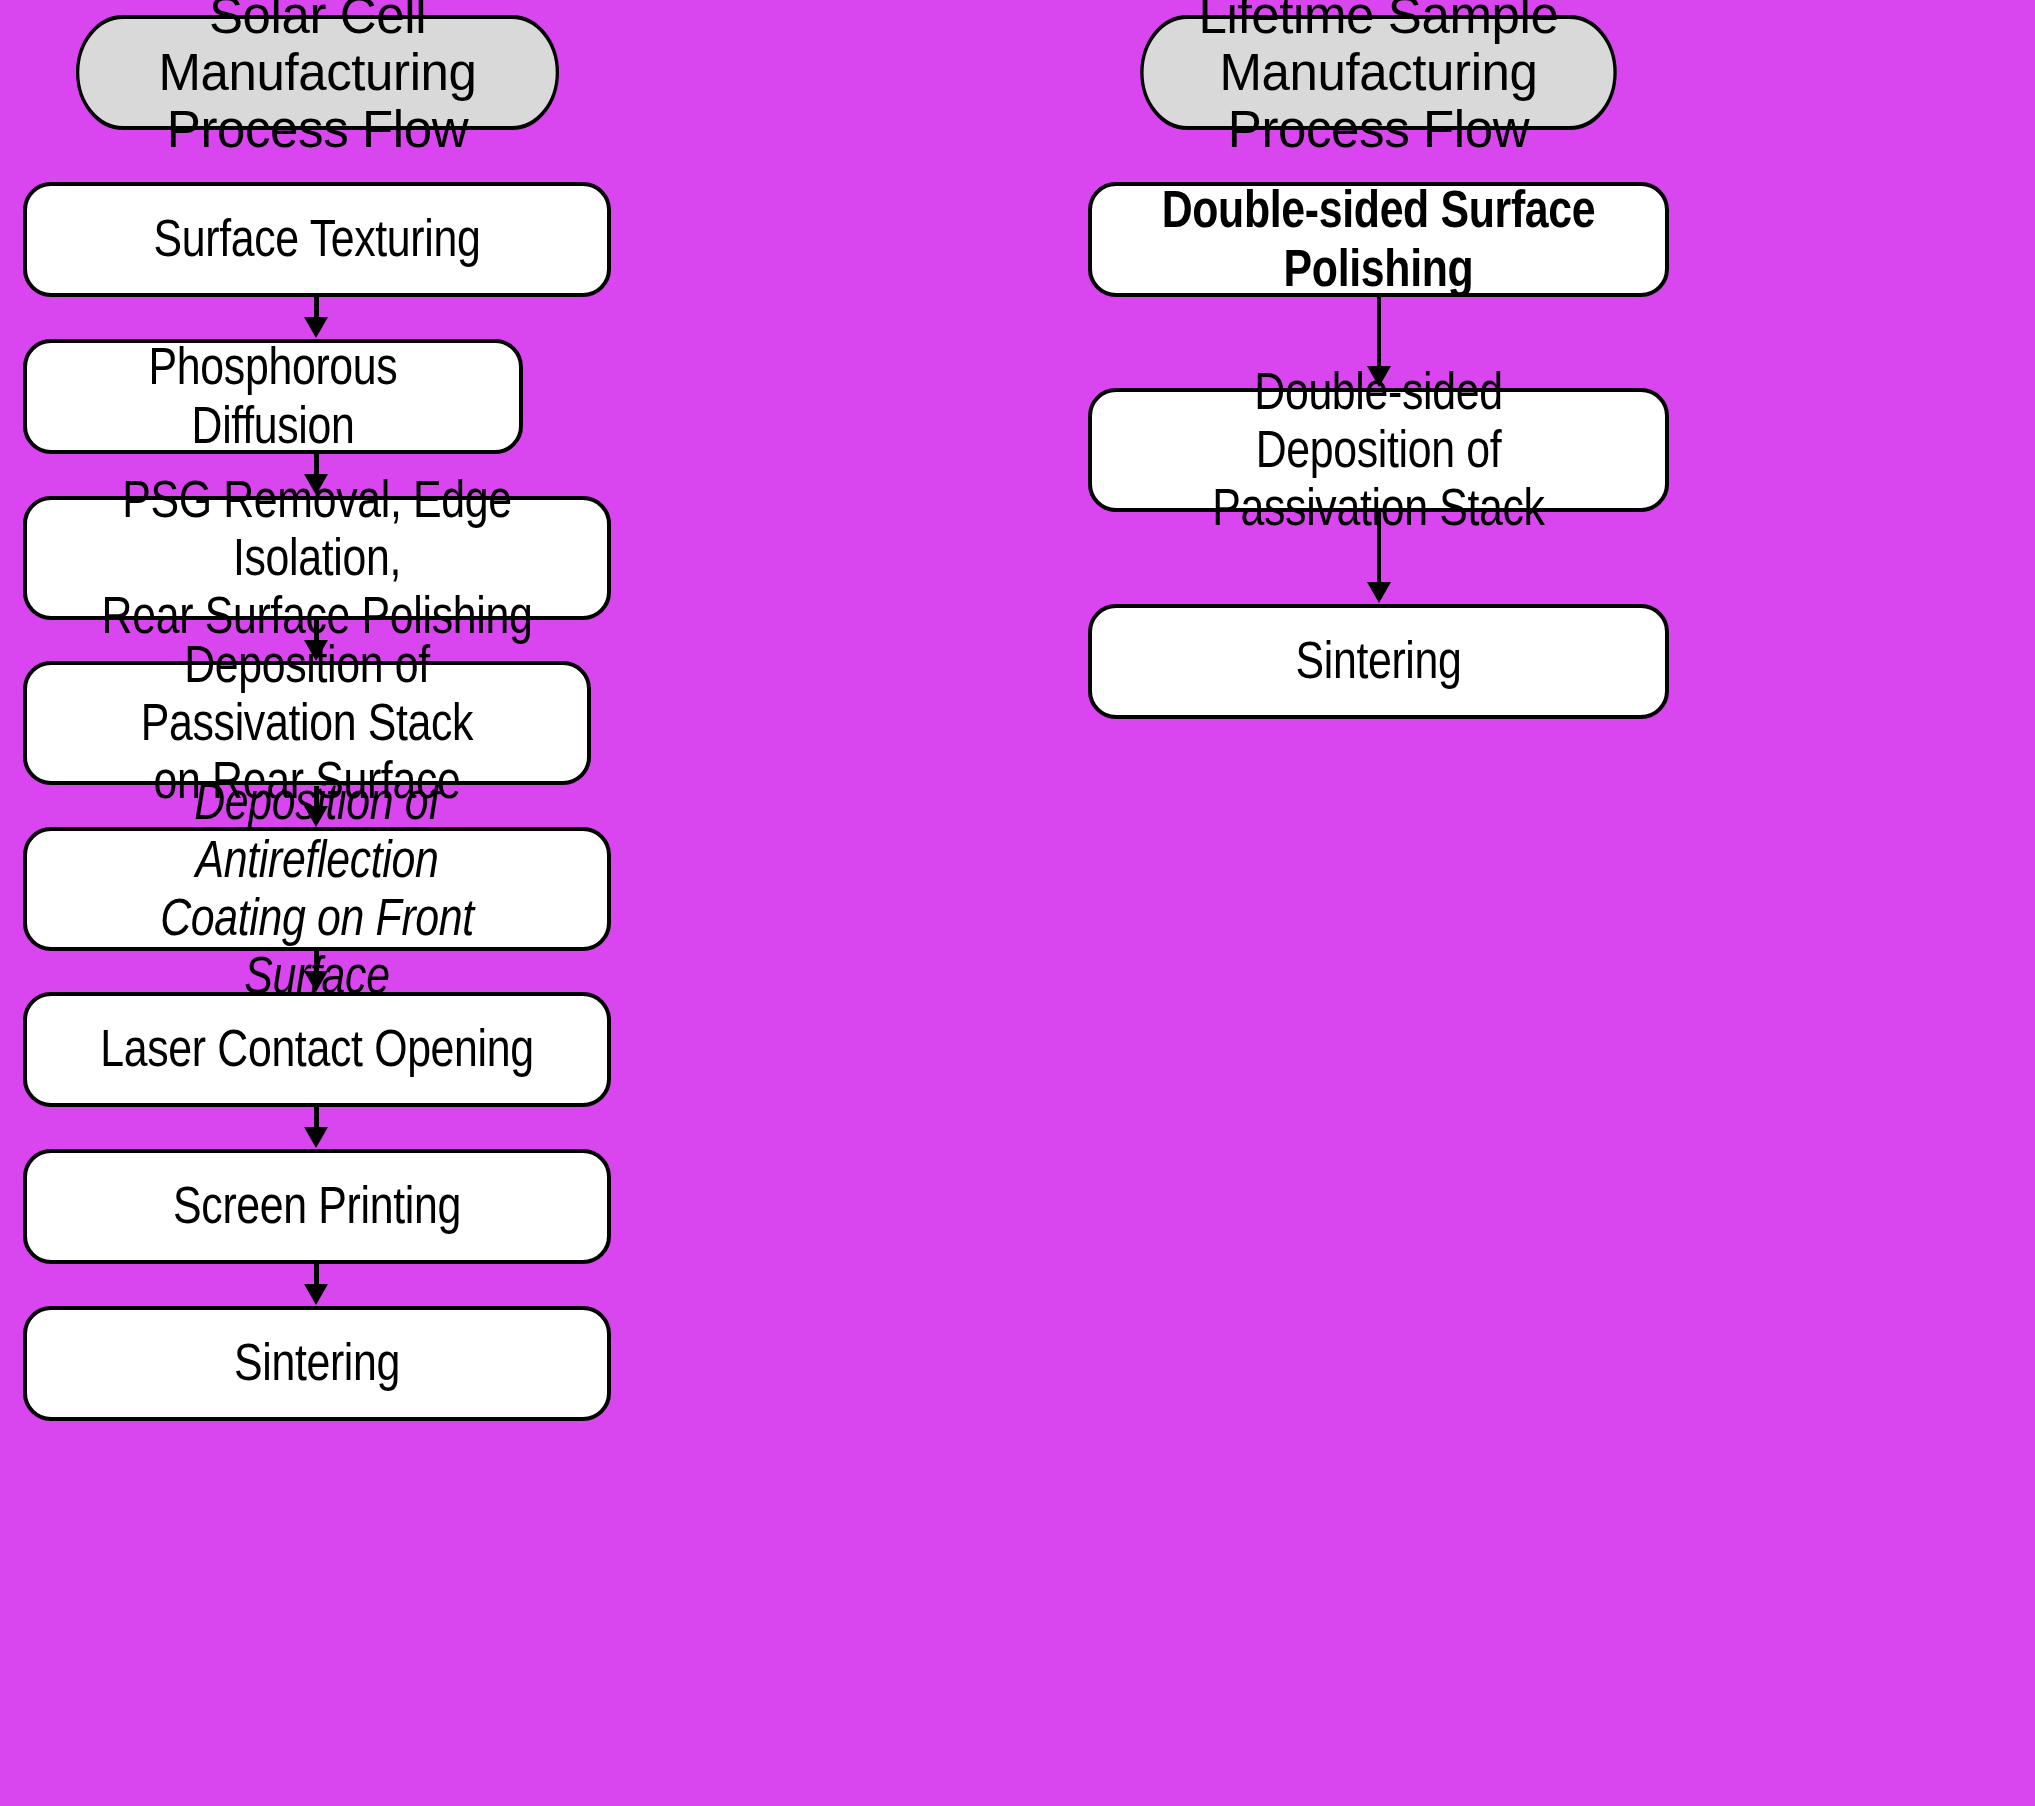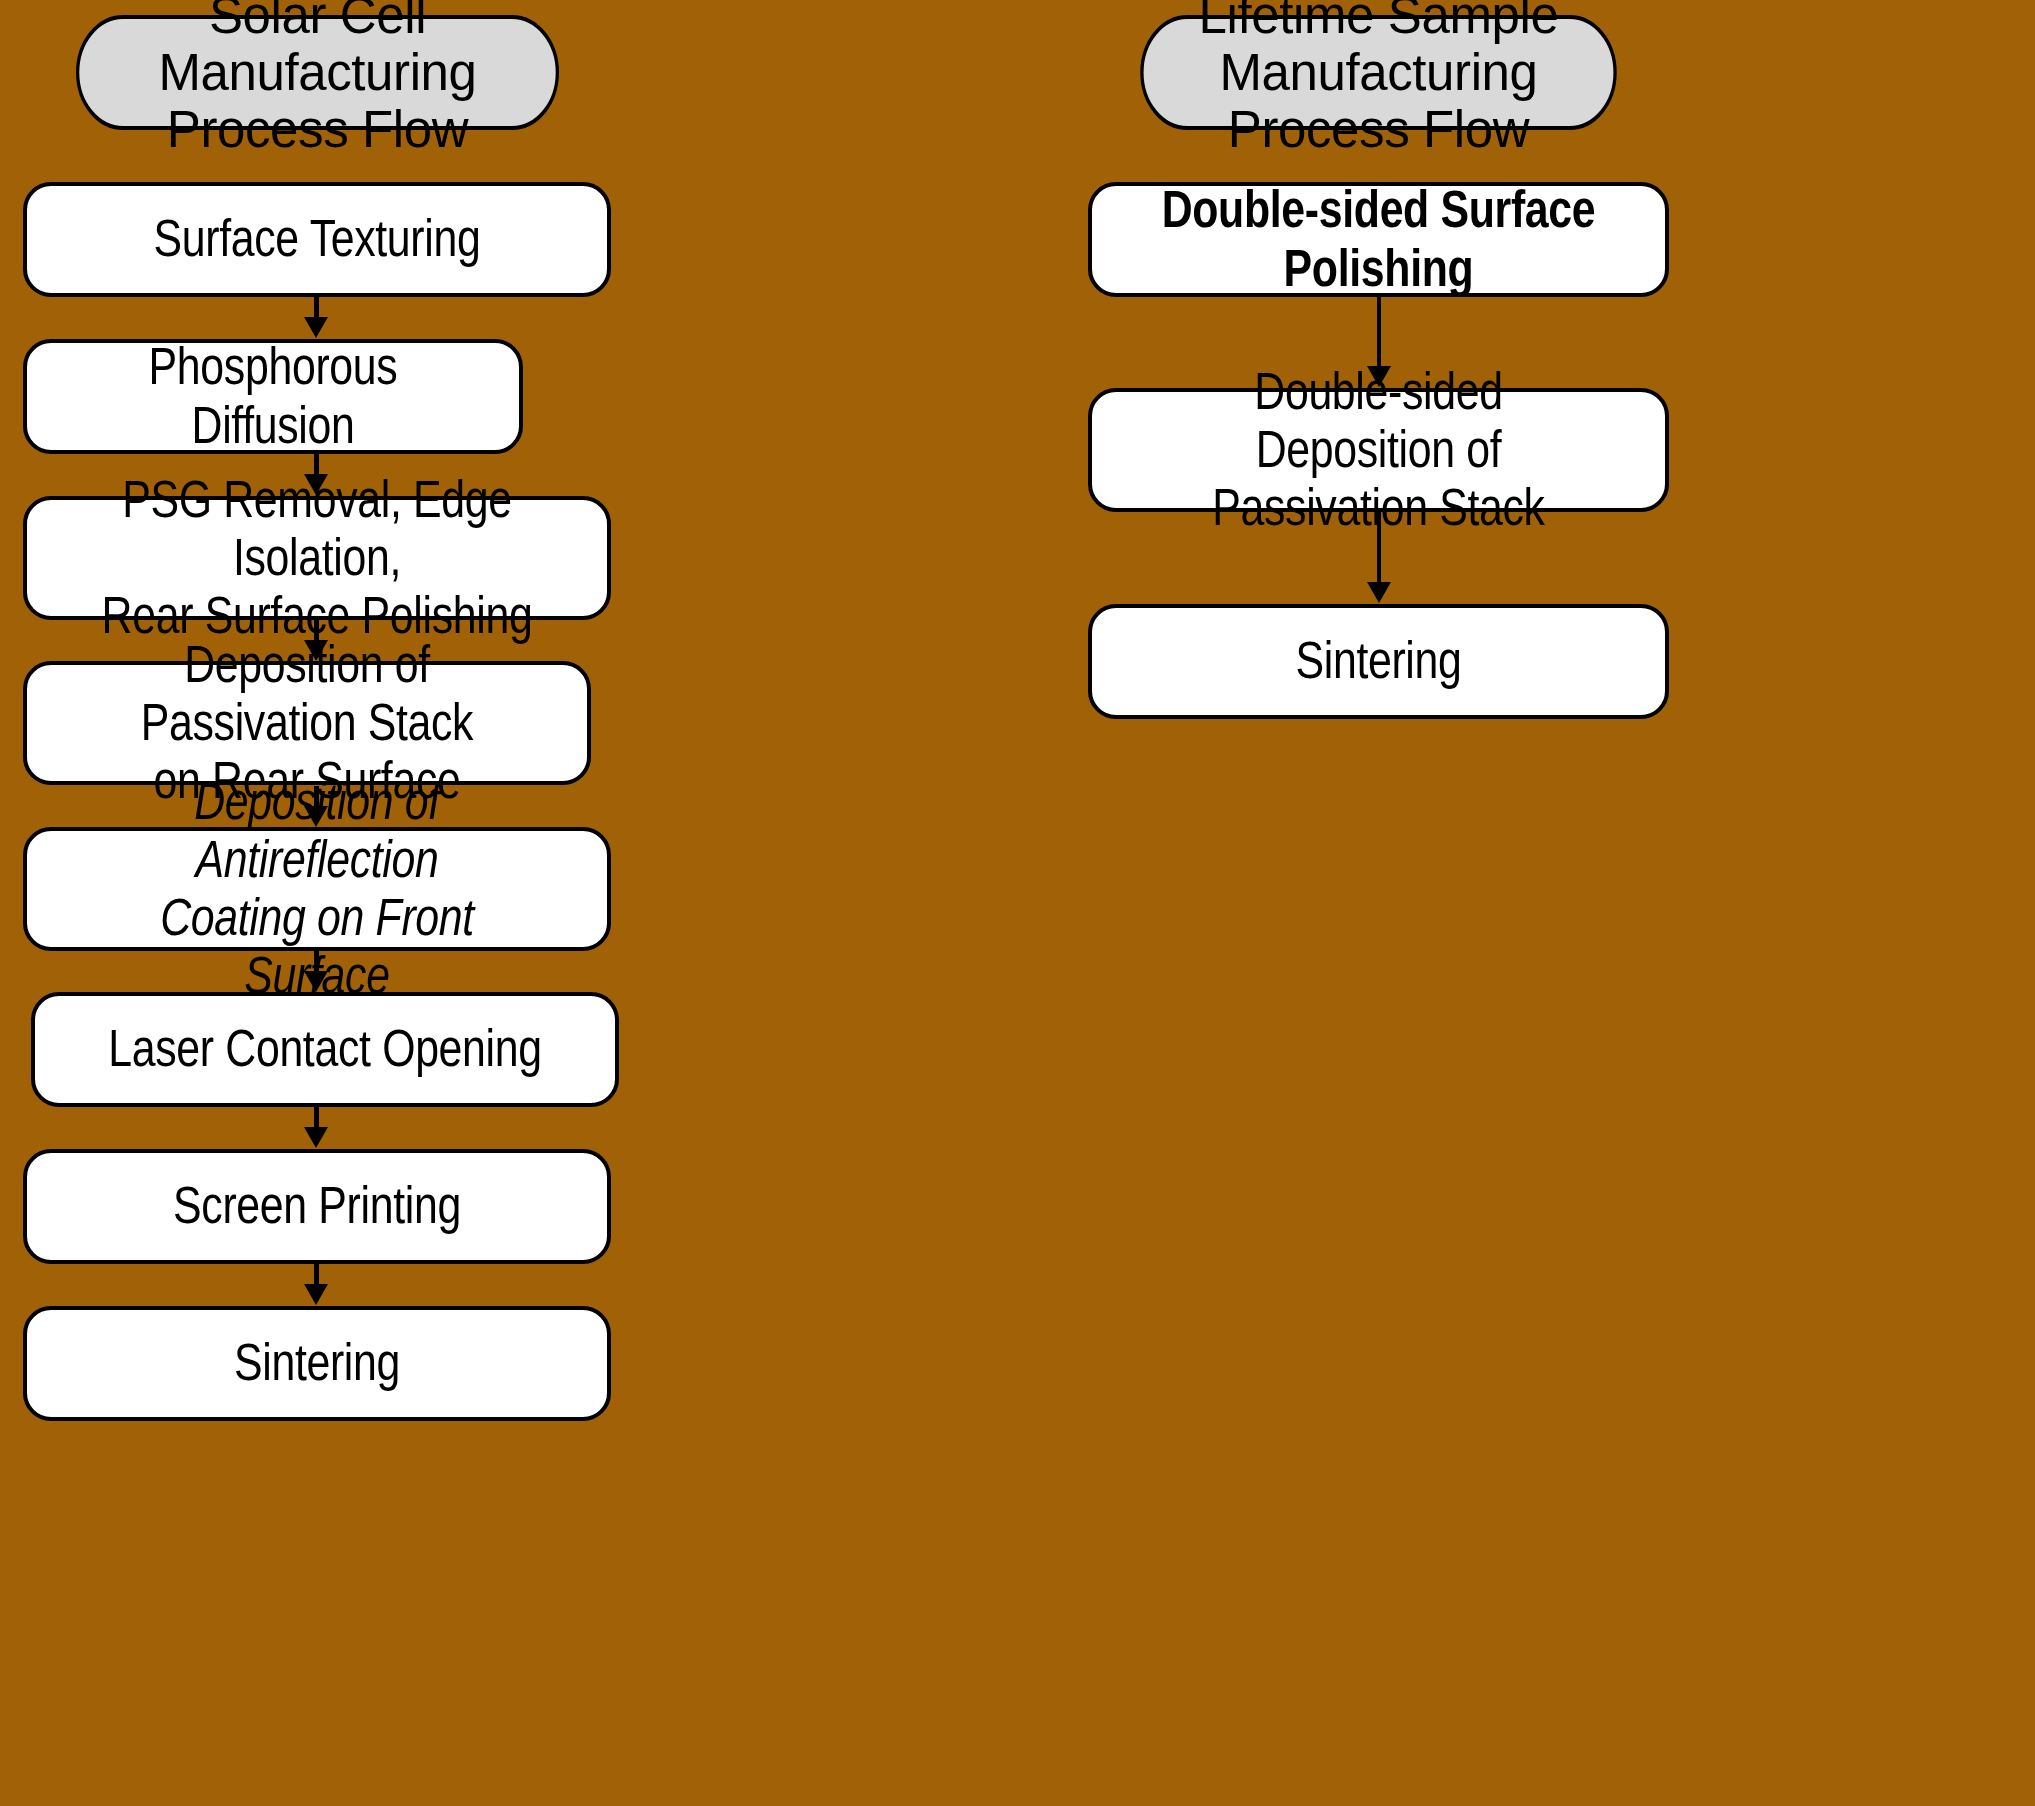--- a/index.html
+++ b/index.html
@@ -12,21 +12,21 @@
     width: 2036px;
     height: 1807px;
     font-family: "Liberation Sans", "DejaVu Sans", sans-serif;
     overflow: hidden;
   }
 
   #canvas {
     position: relative;
     width: 2036px;
     height: 1807px;
-    background: #a16207;
+    background: #d946ef;
   }
 
   
   .column {
     position: absolute;
     top: 0;
   }
   #column-left  { left: 16.4px;   width: 949px; }
   #column-right { left: 1088px; width: 933px; }
 
@@ -151,21 +151,21 @@
 
     <div class="node" style="left:6.5px; top:827px; width:588px; height:124px;font-style:italic;">
       <span class="node-text">Deposition of Antireflection
 Coating on Front Surface</span>
     </div>
     <div class="arrow" style="left:300px; top:951px; height:41px;">
       <div class="shaft" style="height:21px;"></div>
       <div class="head" style="top:19.6px;"></div>
     </div>
 
-    <div class="node" style="left:6.5px; top:992px; width:588px; height:115px;margin-left:8px;">
+    <div class="node" style="left:6.5px; top:992px; width:588px; height:115px;">
       <span class="node-text">Laser Contact Opening</span>
     </div>
     <div class="arrow" style="left:300px; top:1106px; height:43px;">
       <div class="shaft" style="height:23px;"></div>
       <div class="head" style="top:21px;"></div>
     </div>
 
     <div class="node" style="left:6.5px; top:1149px; width:588px; height:115px;">
       <span class="node-text">Screen Printing</span>
     </div>

